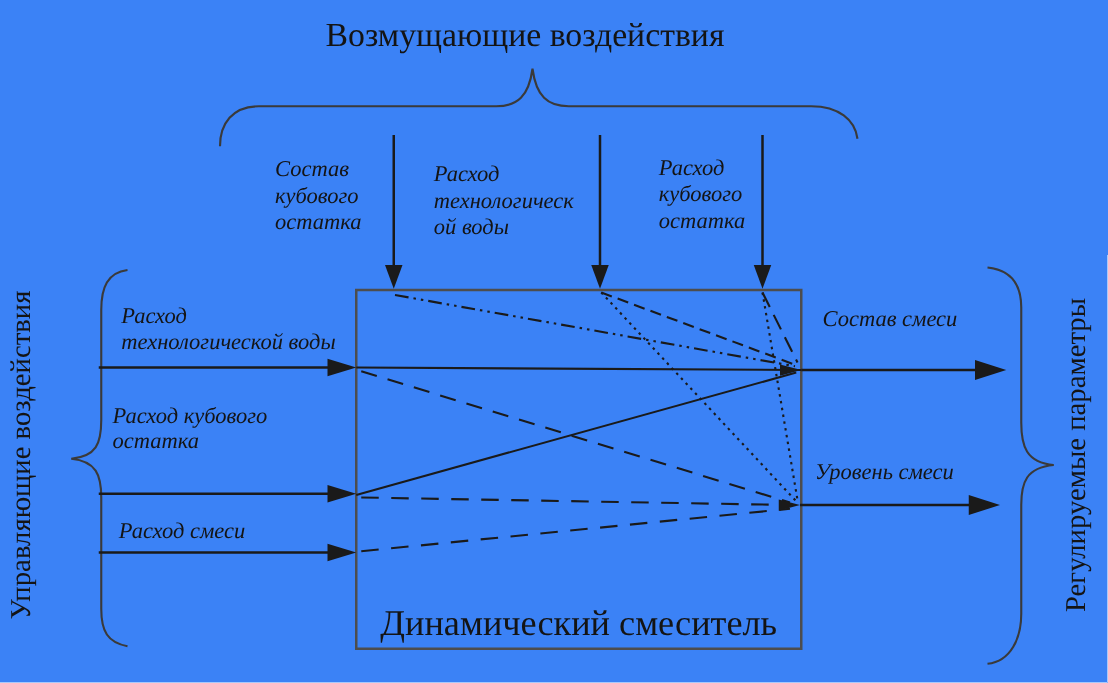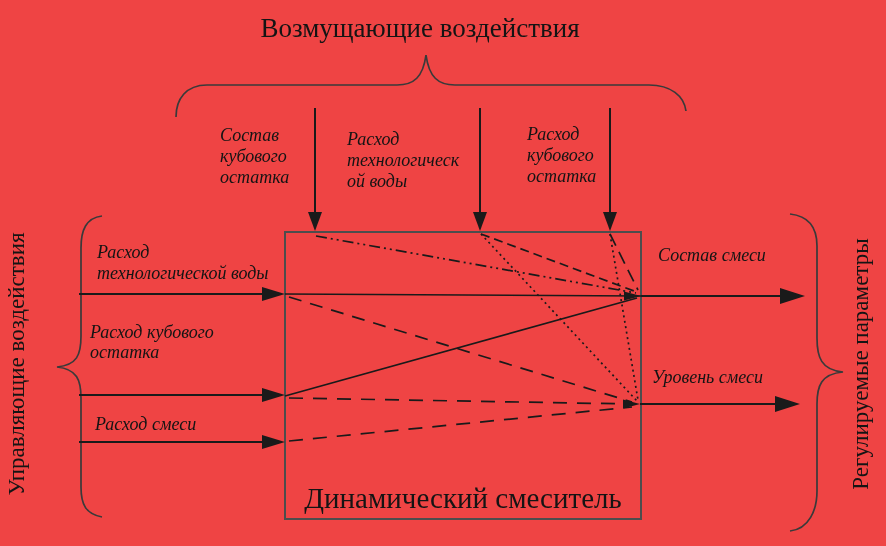--- a/index.html
+++ b/index.html
@@ -4,21 +4,21 @@
 <style>
   html, body {
     margin: 0;
     padding: 0;
     background: #ffffff;
   }
   .stage {
     position: relative;
     width: 886px;
     height: 546px;
-    background: #ef4444;
+    background: #3b82f6;
     font-family: "Liberation Serif", "DejaVu Serif", serif;
     overflow: hidden;
   }
   svg { display: block; }
   text {
     fill: #141414;
     font-family: "Liberation Serif", "DejaVu Serif", serif;
   }
   .title-text   { font-size: 27px; }
   .box-text     { font-size: 29px; }

